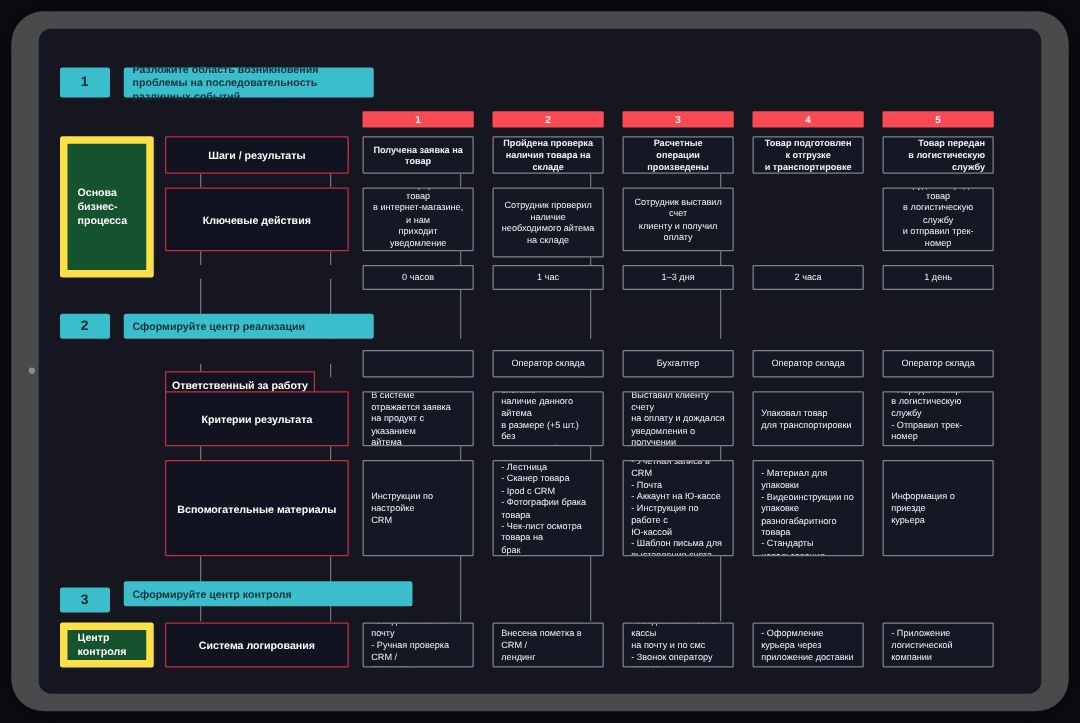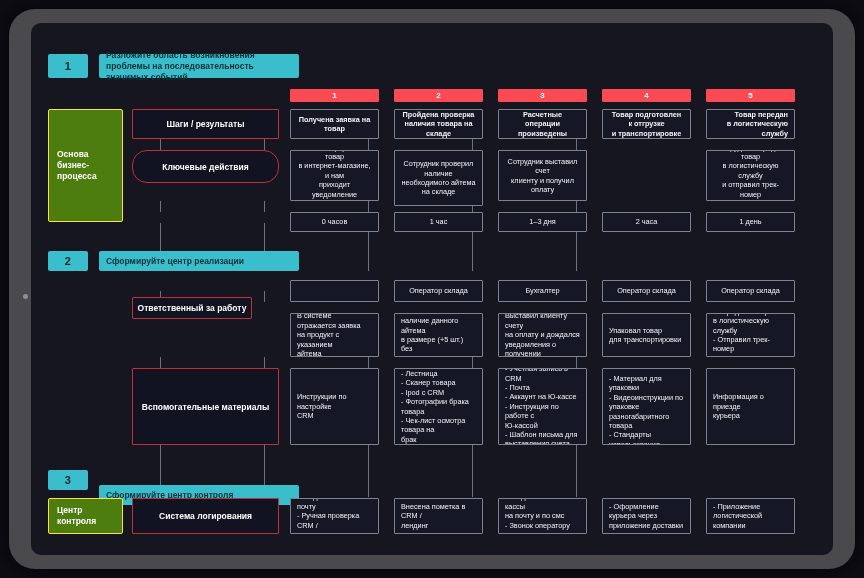--- a/index.html
+++ b/index.html
@@ -44,21 +44,21 @@
     background:#fa4a54;color:#ffffff;border-radius:1px;
     display:flex;align-items:center;justify-content:center;
     font-size:8px;font-weight:bold;
   }
   .rowlabel{
     border:1px solid #c3303b;border-radius:1px;background:#121320;
     color:#ffffff;display:flex;align-items:center;justify-content:center;
     text-align:center;font-size:8.5px;font-weight:bold;padding:2px 4px;
   }
   .sidelabel{
-    border:1px solid #fde047;border-radius:2px;background:#4d7c0f;
+    border:6px solid #fde047;border-radius:2px;background:#14532d;
     color:#ffffff;display:flex;align-items:center;
     text-align:left;font-size:8.5px;font-weight:600;padding:0 8px;
     line-height:11px;
   }
   .cell{
     border:1px solid #7d828f;border-radius:1px;background:#161724;
     color:#f2f2f7;box-sizing:border-box;
     font-size:7.3px;line-height:9.4px;padding:5px 6px;
     display:flex;overflow:hidden;white-space:pre-line;
   }
@@ -107,28 +107,28 @@
 
         <div class="conn" style="left:545px;top:116px;height:11px;"></div>
         <div class="conn" style="left:545px;top:178px;height:11px;"></div>
         <div class="conn" style="left:545px;top:200px;height:48px;"></div>
         <div class="conn" style="left:545px;top:268px;height:11px;"></div>
         <div class="conn" style="left:545px;top:334px;height:11px;"></div>
         <div class="conn" style="left:545px;top:422px;height:52px;"></div>
 
         <div class="box badge" style="left:17px;top:31px;width:40px;height:24px;">1</div>
         <div class="box banner" style="left:68px;top:31px;width:200px;height:24px;">Разложите область возникновения проблемы
-на последовательность значимых событий</div>
+на последовательность различных событий</div>
 
         <div class="box sidelabel" style="left:17px;top:86px;width:75px;height:113px;">Основа
 бизнес-процесса</div>
 
         <div class="box stagehdr" style="left:101px;top:66px;width:147px;height:13px;margin-top:24px;">Номер этапа</div>
         <div class="box rowlabel" style="left:101px;top:86px;width:147px;height:30px;">Шаги / результаты</div>
-        <div class="box rowlabel" style="left:101px;top:127px;width:147px;height:33px;border-radius:15px;">Ключевые действия</div>
+        <div class="box rowlabel" style="left:101px;top:127px;width:147px;height:51px;">Ключевые действия</div>
 
         <div class="box stagehdr" style="left:259px;top:66px;width:89px;height:13px;">1</div>
         <div class="box stagehdr" style="left:363px;top:66px;width:89px;height:13px;">2</div>
         <div class="box stagehdr" style="left:467px;top:66px;width:89px;height:13px;">3</div>
         <div class="box stagehdr" style="left:571px;top:66px;width:89px;height:13px;">4</div>
         <div class="box stagehdr" style="left:675px;top:66px;width:89px;height:13px;">5</div>
 
         <div class="box cell center" style="left:259px;top:86px;width:89px;height:30px;">Получена заявка на товар</div>
         <div class="box cell center" style="left:363px;top:86px;width:89px;height:30px;">Пройдена проверка
 наличия товара на складе</div>
@@ -158,20 +158,21 @@
         <div class="box cell mid" style="left:363px;top:189px;width:89px;height:20px;">1 час</div>
         <div class="box cell mid" style="left:467px;top:189px;width:89px;height:20px;">1–3 дня</div>
         <div class="box cell mid" style="left:571px;top:189px;width:89px;height:20px;">2 часа</div>
         <div class="box cell mid" style="left:675px;top:189px;width:89px;height:20px;">1 день</div>
 
         <div class="box badge" style="left:17px;top:228px;width:40px;height:20px;">2</div>
         <div class="box banner" style="left:68px;top:228px;width:200px;height:20px;">Сформируйте центр реализации</div>
 
 
         <div class="box rowlabel" style="left:101px;top:274px;width:120px;height:22px;">Ответственный за работу</div>
+        <div class="box rowlabel" style="left:101px;top:290px;width:147px;height:44px;">Критерии результата</div>
         <div class="box rowlabel" style="left:101px;top:345px;width:147px;height:77px;">Вспомогательные материалы</div>
 
         <div class="box cell mid" style="left:259px;top:257px;width:89px;height:22px;"></div>
         <div class="box cell mid" style="left:363px;top:257px;width:89px;height:22px;">Оператор склада</div>
         <div class="box cell mid" style="left:467px;top:257px;width:89px;height:22px;">Бухгалтер</div>
         <div class="box cell mid" style="left:571px;top:257px;width:89px;height:22px;">Оператор склада</div>
         <div class="box cell mid" style="left:675px;top:257px;width:89px;height:22px;">Оператор склада</div>
 
         <div class="box cell midleft" style="left:259px;top:290px;width:89px;height:44px;">В системе отражается заявка
 на продукт с указанием
@@ -213,21 +214,21 @@
 - Стандарты использования
 различных материалов для
 упаковки
 - Инструкции по заполнению
 информации для разных
 логистических компаний</div>
         <div class="box cell midleft" style="left:675px;top:345px;width:89px;height:77px;">Информация о приезде
 курьера</div>
 
         <div class="box badge" style="left:17px;top:447px;width:40px;height:20px;">3</div>
-        <div class="box banner" style="left:68px;top:462px;width:200px;height:20px;">Сформируйте центр контроля</div>
+        <div class="box banner" style="left:68px;top:442px;width:231px;height:20px;">Сформируйте центр контроля</div>
 
         <div class="box sidelabel" style="left:17px;top:475px;width:75px;height:36px;">Центр контроля</div>
 
         <div class="box rowlabel" style="left:101px;top:475px;width:147px;height:36px;">Система логирования</div>
 
         <div class="box cell midleft" style="left:259px;top:475px;width:89px;height:36px;">- Уведомление на почту
 - Ручная проверка CRM /
 лендинга</div>
         <div class="box cell midleft" style="left:363px;top:475px;width:89px;height:36px;">Внесена пометка в CRM /
 лендинг</div>

